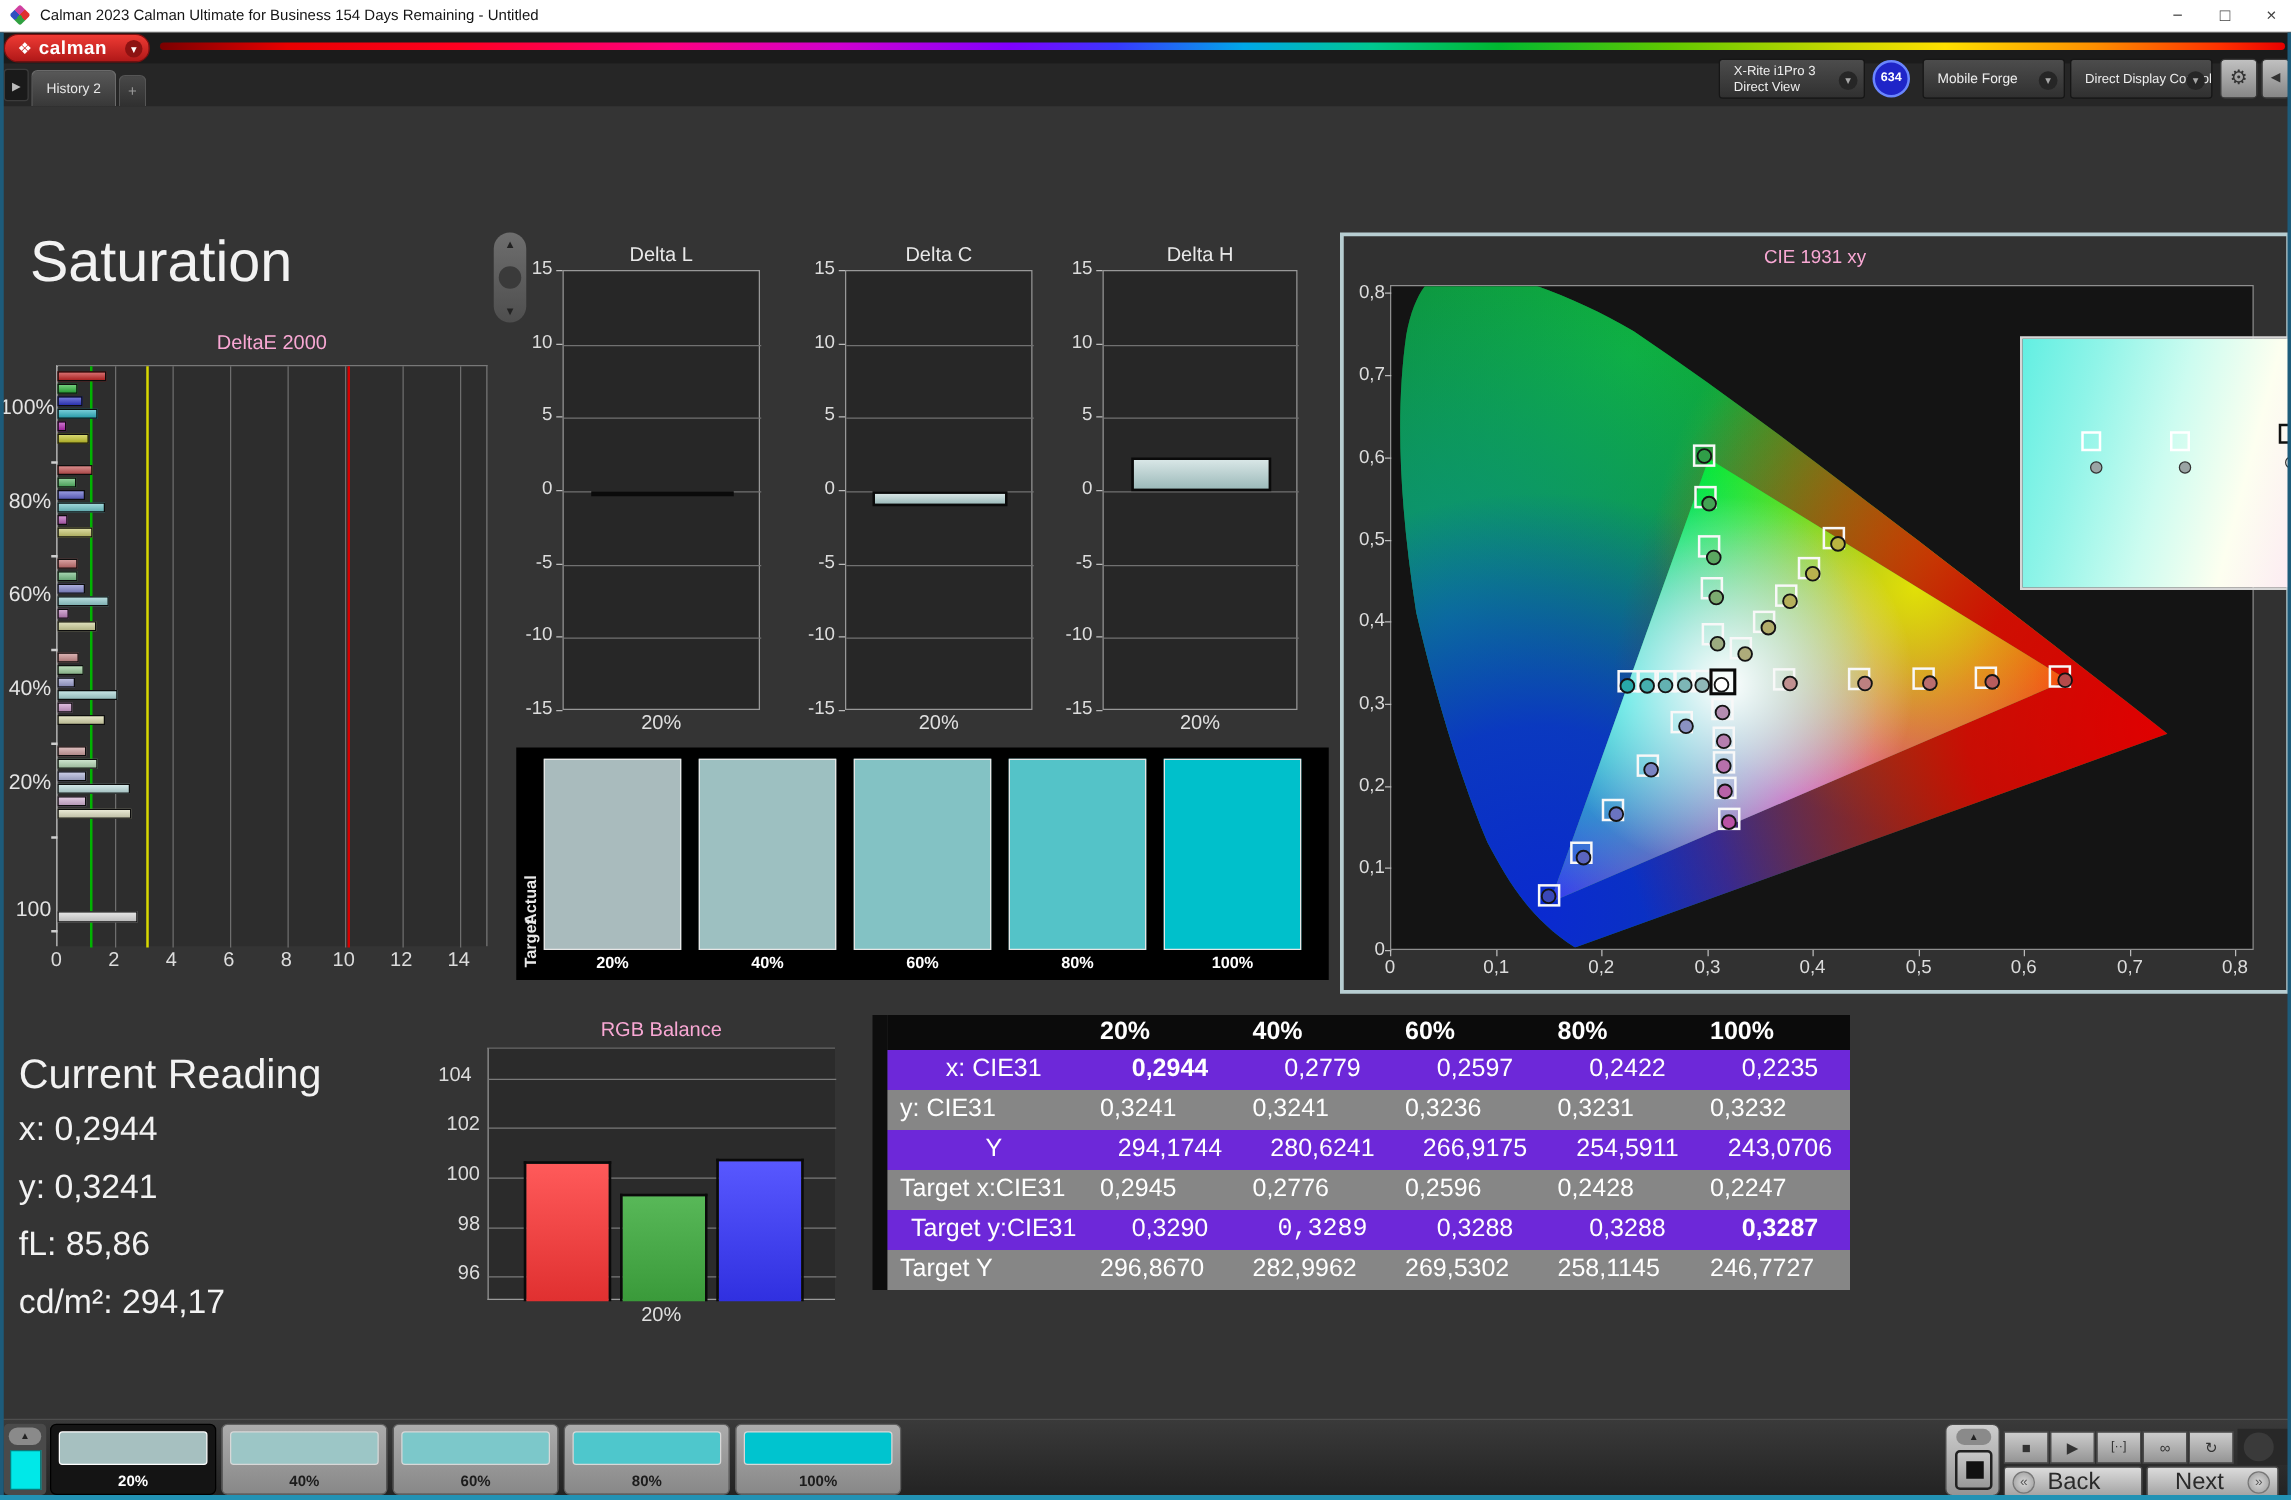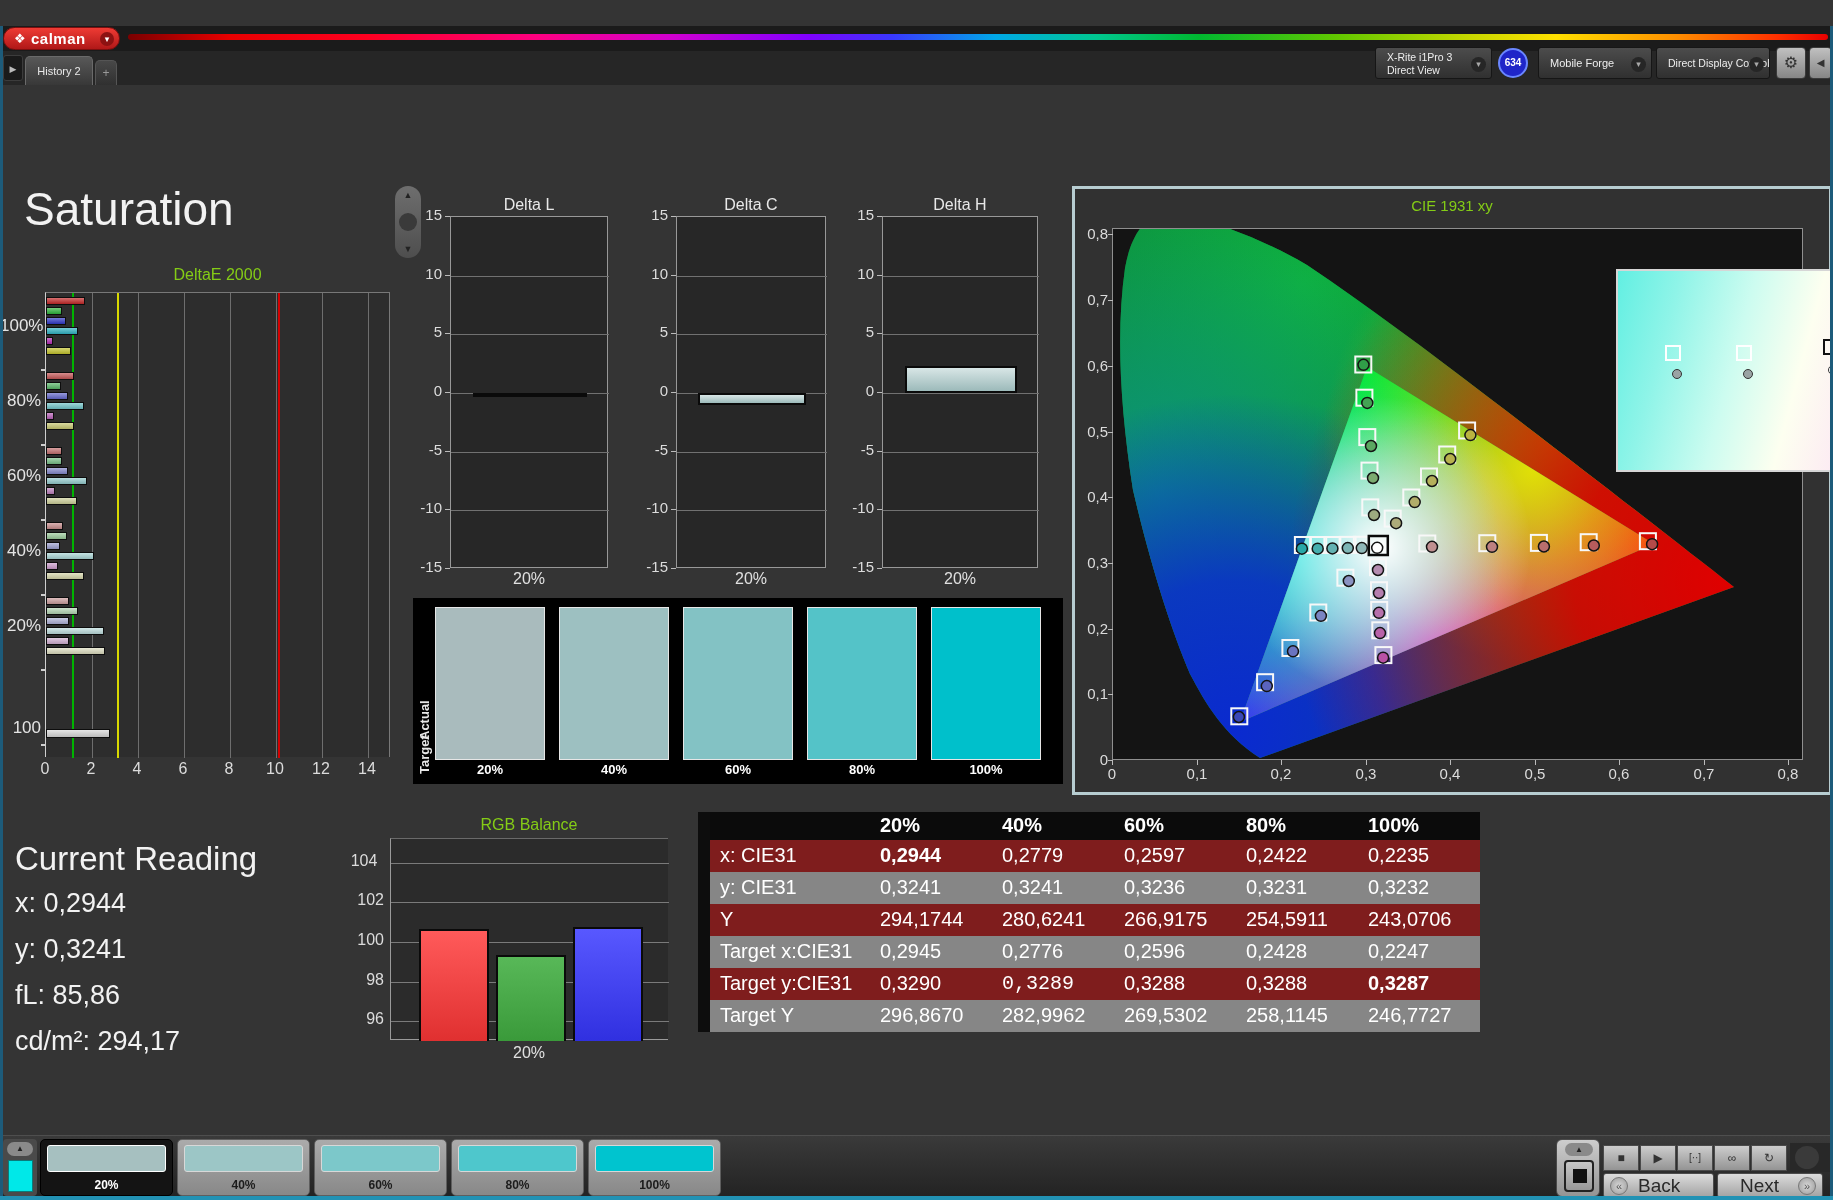--- a/index.html
+++ b/index.html
@@ -36,21 +36,21 @@
   .meter .bar{position:absolute;left:2px;top:2px;bottom:2px;width:4px;}
   .meter .txt{position:absolute;left:11px;top:3px;font-size:10.5px;line-height:13px;white-space:nowrap;}
   .meter .txt1{position:absolute;left:11px;top:9px;font-size:11px;white-space:nowrap;}
   .meter .chev{position:absolute;right:5px;top:9px;width:15px;height:15px;border-radius:50%;background:#262626;
                color:#a8a8a8;font-size:9px;text-align:center;line-height:15px;}
   .badge{position:absolute;top:48px;width:30px;height:30px;border-radius:50%;background:#1f25c8;border:2px solid #6a86ff;
          color:#fff;font-size:10px;text-align:center;line-height:26px;font-weight:bold;}
   .sq-btn{position:absolute;top:47px;height:32px;background:linear-gradient(#c0c0c0,#868686);border:1px solid #3a3a3a;border-radius:4px;
           color:#333;text-align:center;}
   
-  .chart-title{position:absolute;color:#84cc16;font-size:16px;text-align:center;}
+  .chart-title{position:absolute;color:#f9a8d4;font-size:16px;text-align:center;}
   .plot{position:absolute;background:#282828;}
   
   .page-title{position:absolute;left:24px;top:182px;font-size:46px;color:#f2f2f2;}
   .spinner{position:absolute;left:395px;top:186px;width:26px;height:72px;border-radius:13px;background:linear-gradient(#6e6e6e,#4e4e4e);}
   .spinner .up,.spinner .dn{position:absolute;left:0;width:26px;color:#222;font-size:9px;text-align:center;}
   .spinner .knob{position:absolute;left:4px;top:27px;width:18px;height:18px;border-radius:50%;background:#3a3a3a;}
   
   .swpanel{position:absolute;left:413px;top:598px;width:650px;height:186px;background:#000;}
   .vlabel{position:absolute;color:#e8e8e8;font-size:13px;font-weight:bold;writing-mode:vertical-rl;transform:rotate(180deg);}
   
@@ -60,36 +60,43 @@
      background:linear-gradient(105deg,#62efe2 0%,#8ff4e8 22%,#ccfcf0 48%,#fdfff0 72%,#fce4f4 100%);}
   
   .cr-title{position:absolute;left:15px;top:840px;font-size:33px;color:#f2f2f2;}
   
   .tbl{position:absolute;left:710px;top:812px;width:770px;color:#fff;font-size:20px;}
   .tbl-row{display:flex;}
   .tbl-cell{flex:0 0 122px;padding:4px 0 0 10px;height:32px;overflow:hidden;}
   .tbl-label{flex:0 0 160px;padding:4px 0 0 10px;height:32px;}
   .tbl-head{height:28px;background:#0b0b0b;font-weight:bold;}
   .tbl-head .tbl-cell,.tbl-head .tbl-label{height:28px;padding-top:2px;}
-  .shade-dark{background:#7f1d1d;}
+  .shade-dark{background:#6d28d9;text-align:center;}
   .shade-light{background:#868686;}
   
   .bottombar{position:absolute;left:0;top:1135px;width:1833px;height:61px;background:linear-gradient(#3a3a3a,#232323);border-top:1px solid #4e4e4e;}
   .patch-tile{position:absolute;left:3px;top:1139px;width:34px;height:57px;background:#4a4a4a;border-radius:4px;}
   .ctl-btn{position:absolute;background:linear-gradient(#cdcdcd,#949494);border:1px solid #4a4a4a;color:#333;text-align:center;}
   .nav-btn{position:absolute;top:1173px;height:25px;background:linear-gradient(#dcdcdc,#a2a2a2);border:1px solid #4a4a4a;border-radius:3px;color:#2a2a2a;}
   .nav-circ{position:absolute;top:3px;width:18px;height:18px;border-radius:50%;background:radial-gradient(#d8d8d8,#9a9a9a);border:1px solid #777;
             color:#555;font-size:11px;text-align:center;line-height:17px;}
   .edge{position:absolute;background:#1d5b7a;}
 </style>
 </head>
 <body>
 
 <div class="stage">
 
+  <div class="titlebar">
+    <span class="app-icon"></span>
+    <span class="win-title">Calman 2023 Calman Ultimate for Business 154 Days Remaining  - Untitled</span>
+    <span class="win-btn" style="left:1726px;">−</span>
+    <span class="win-btn" style="left:1764px;">□</span>
+    <span class="win-btn" style="left:1801px;">×</span>
+  </div>
 
   <div class="logobar">
     <div class="calman-btn">
       <span class="calman-glyph">❖</span>
       <span class="calman-text">calman</span>
       <span class="calman-dd">▾</span>
     </div>
     <div class="rainbow"></div>
   </div>
 

